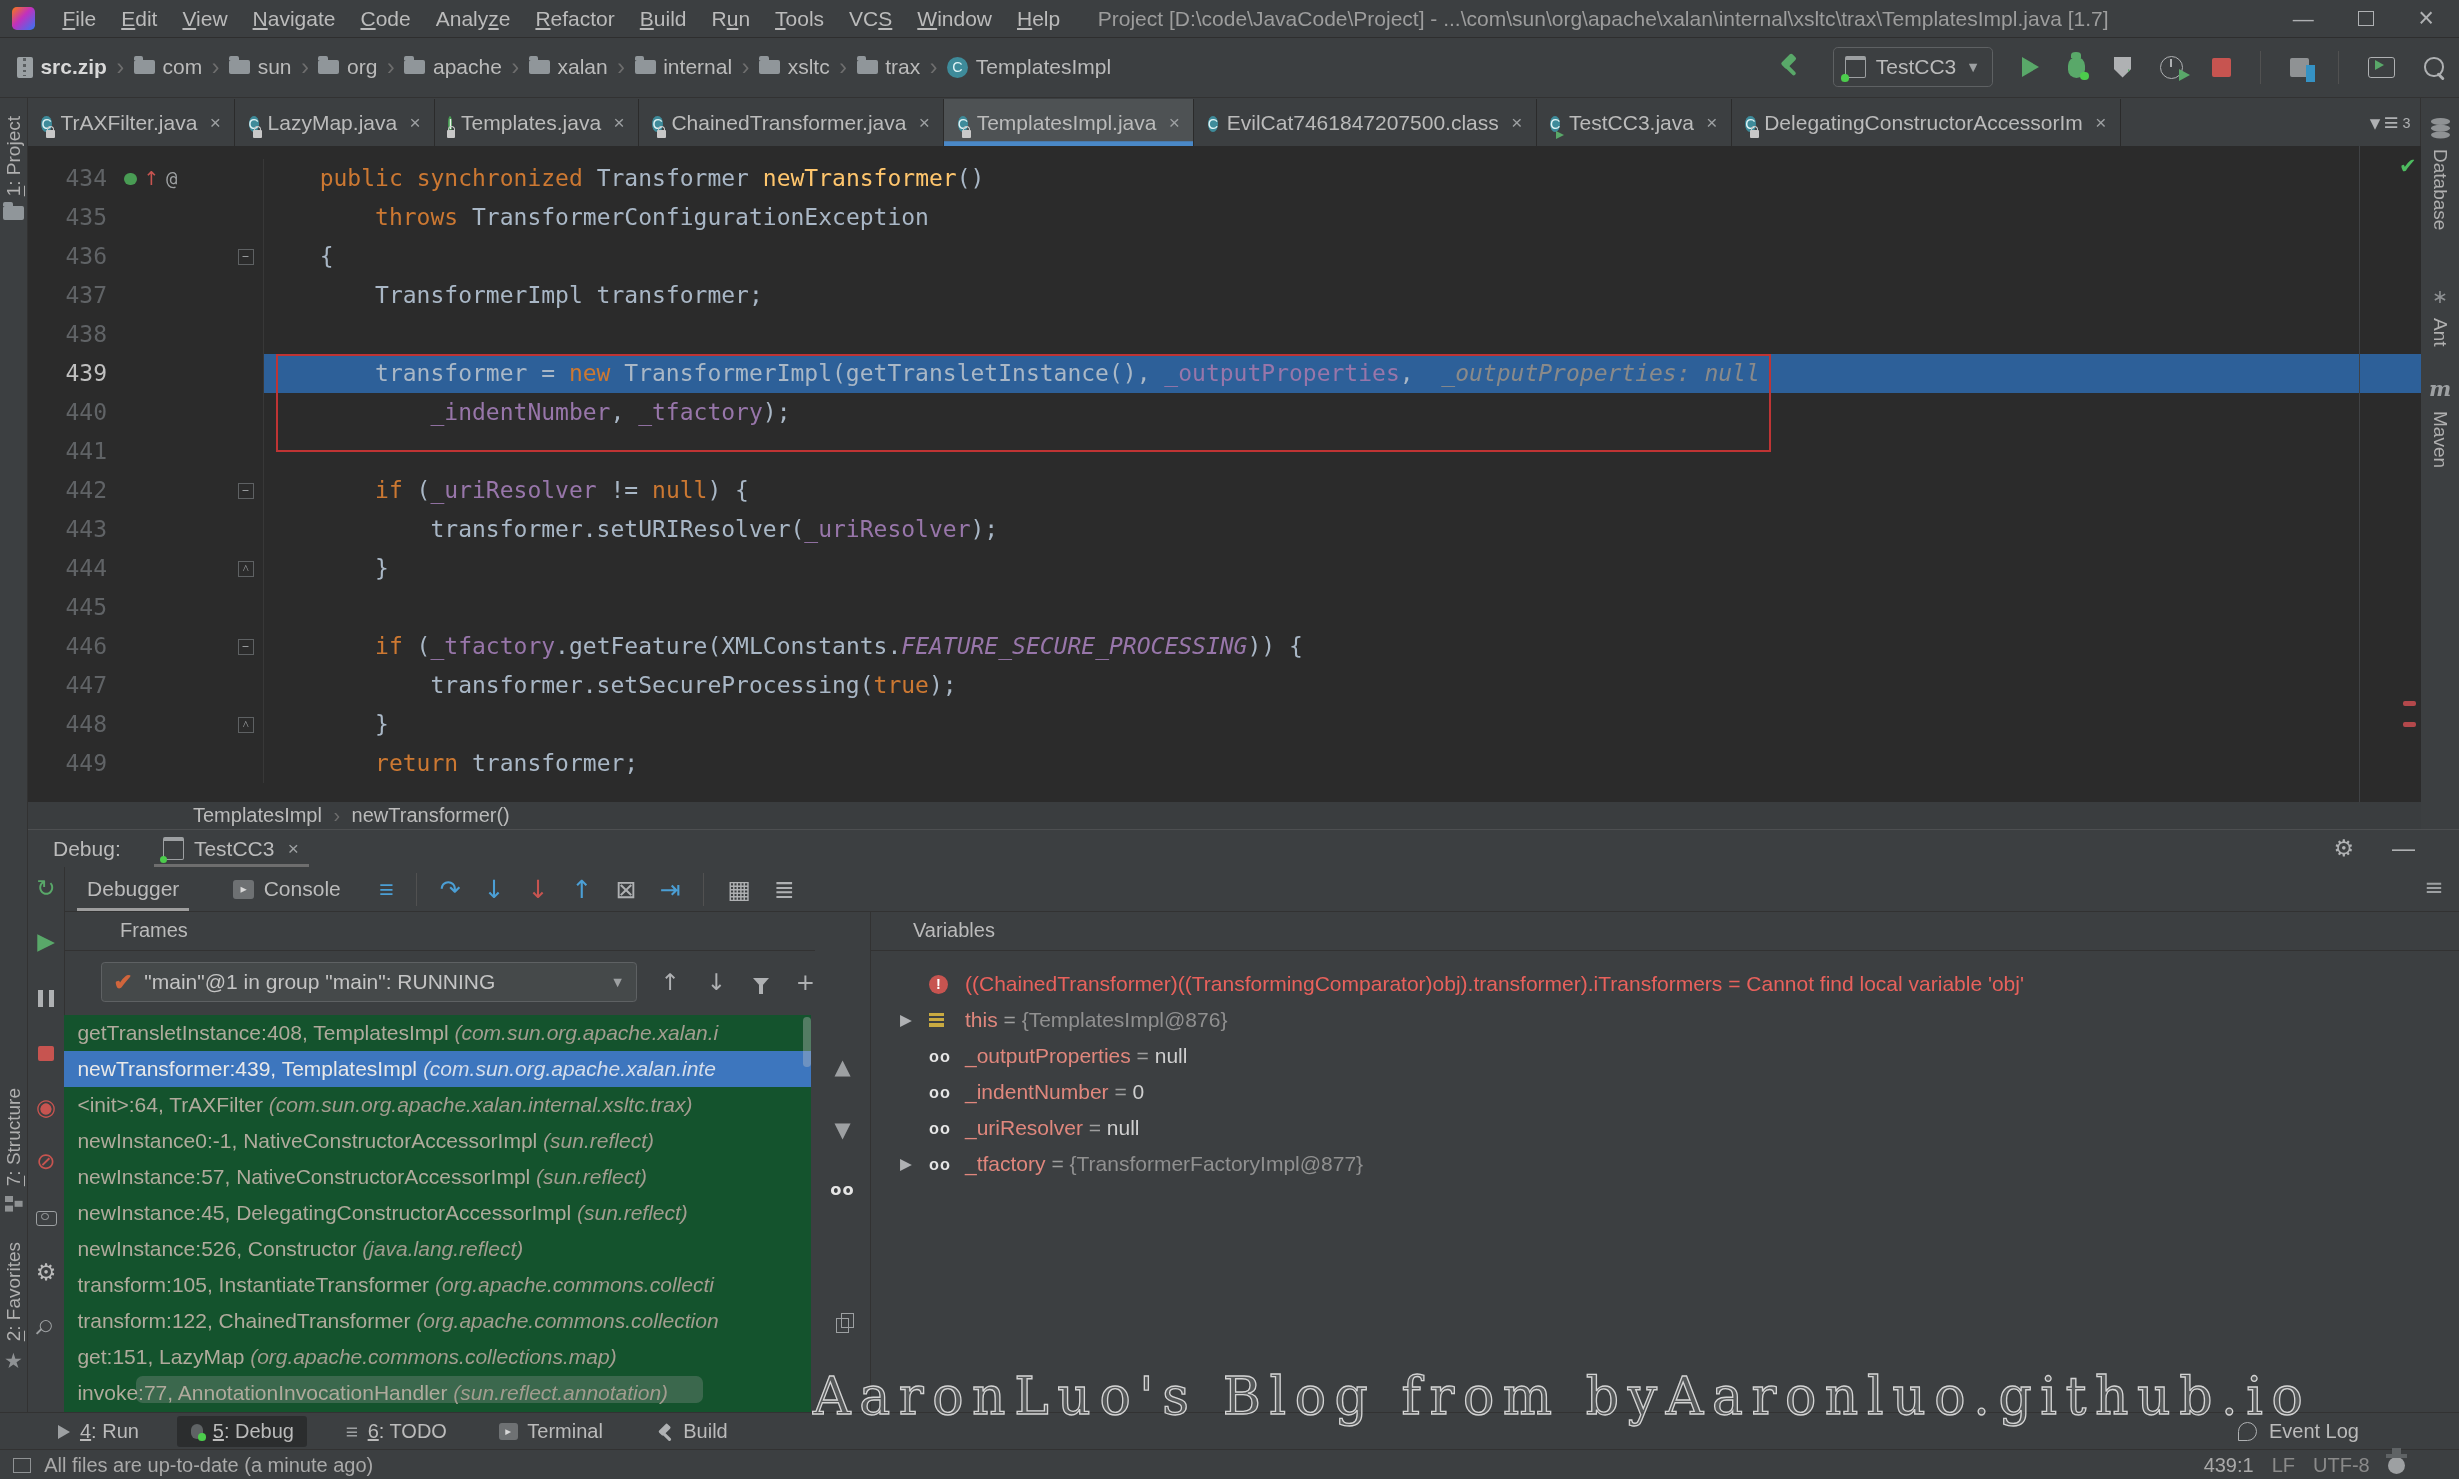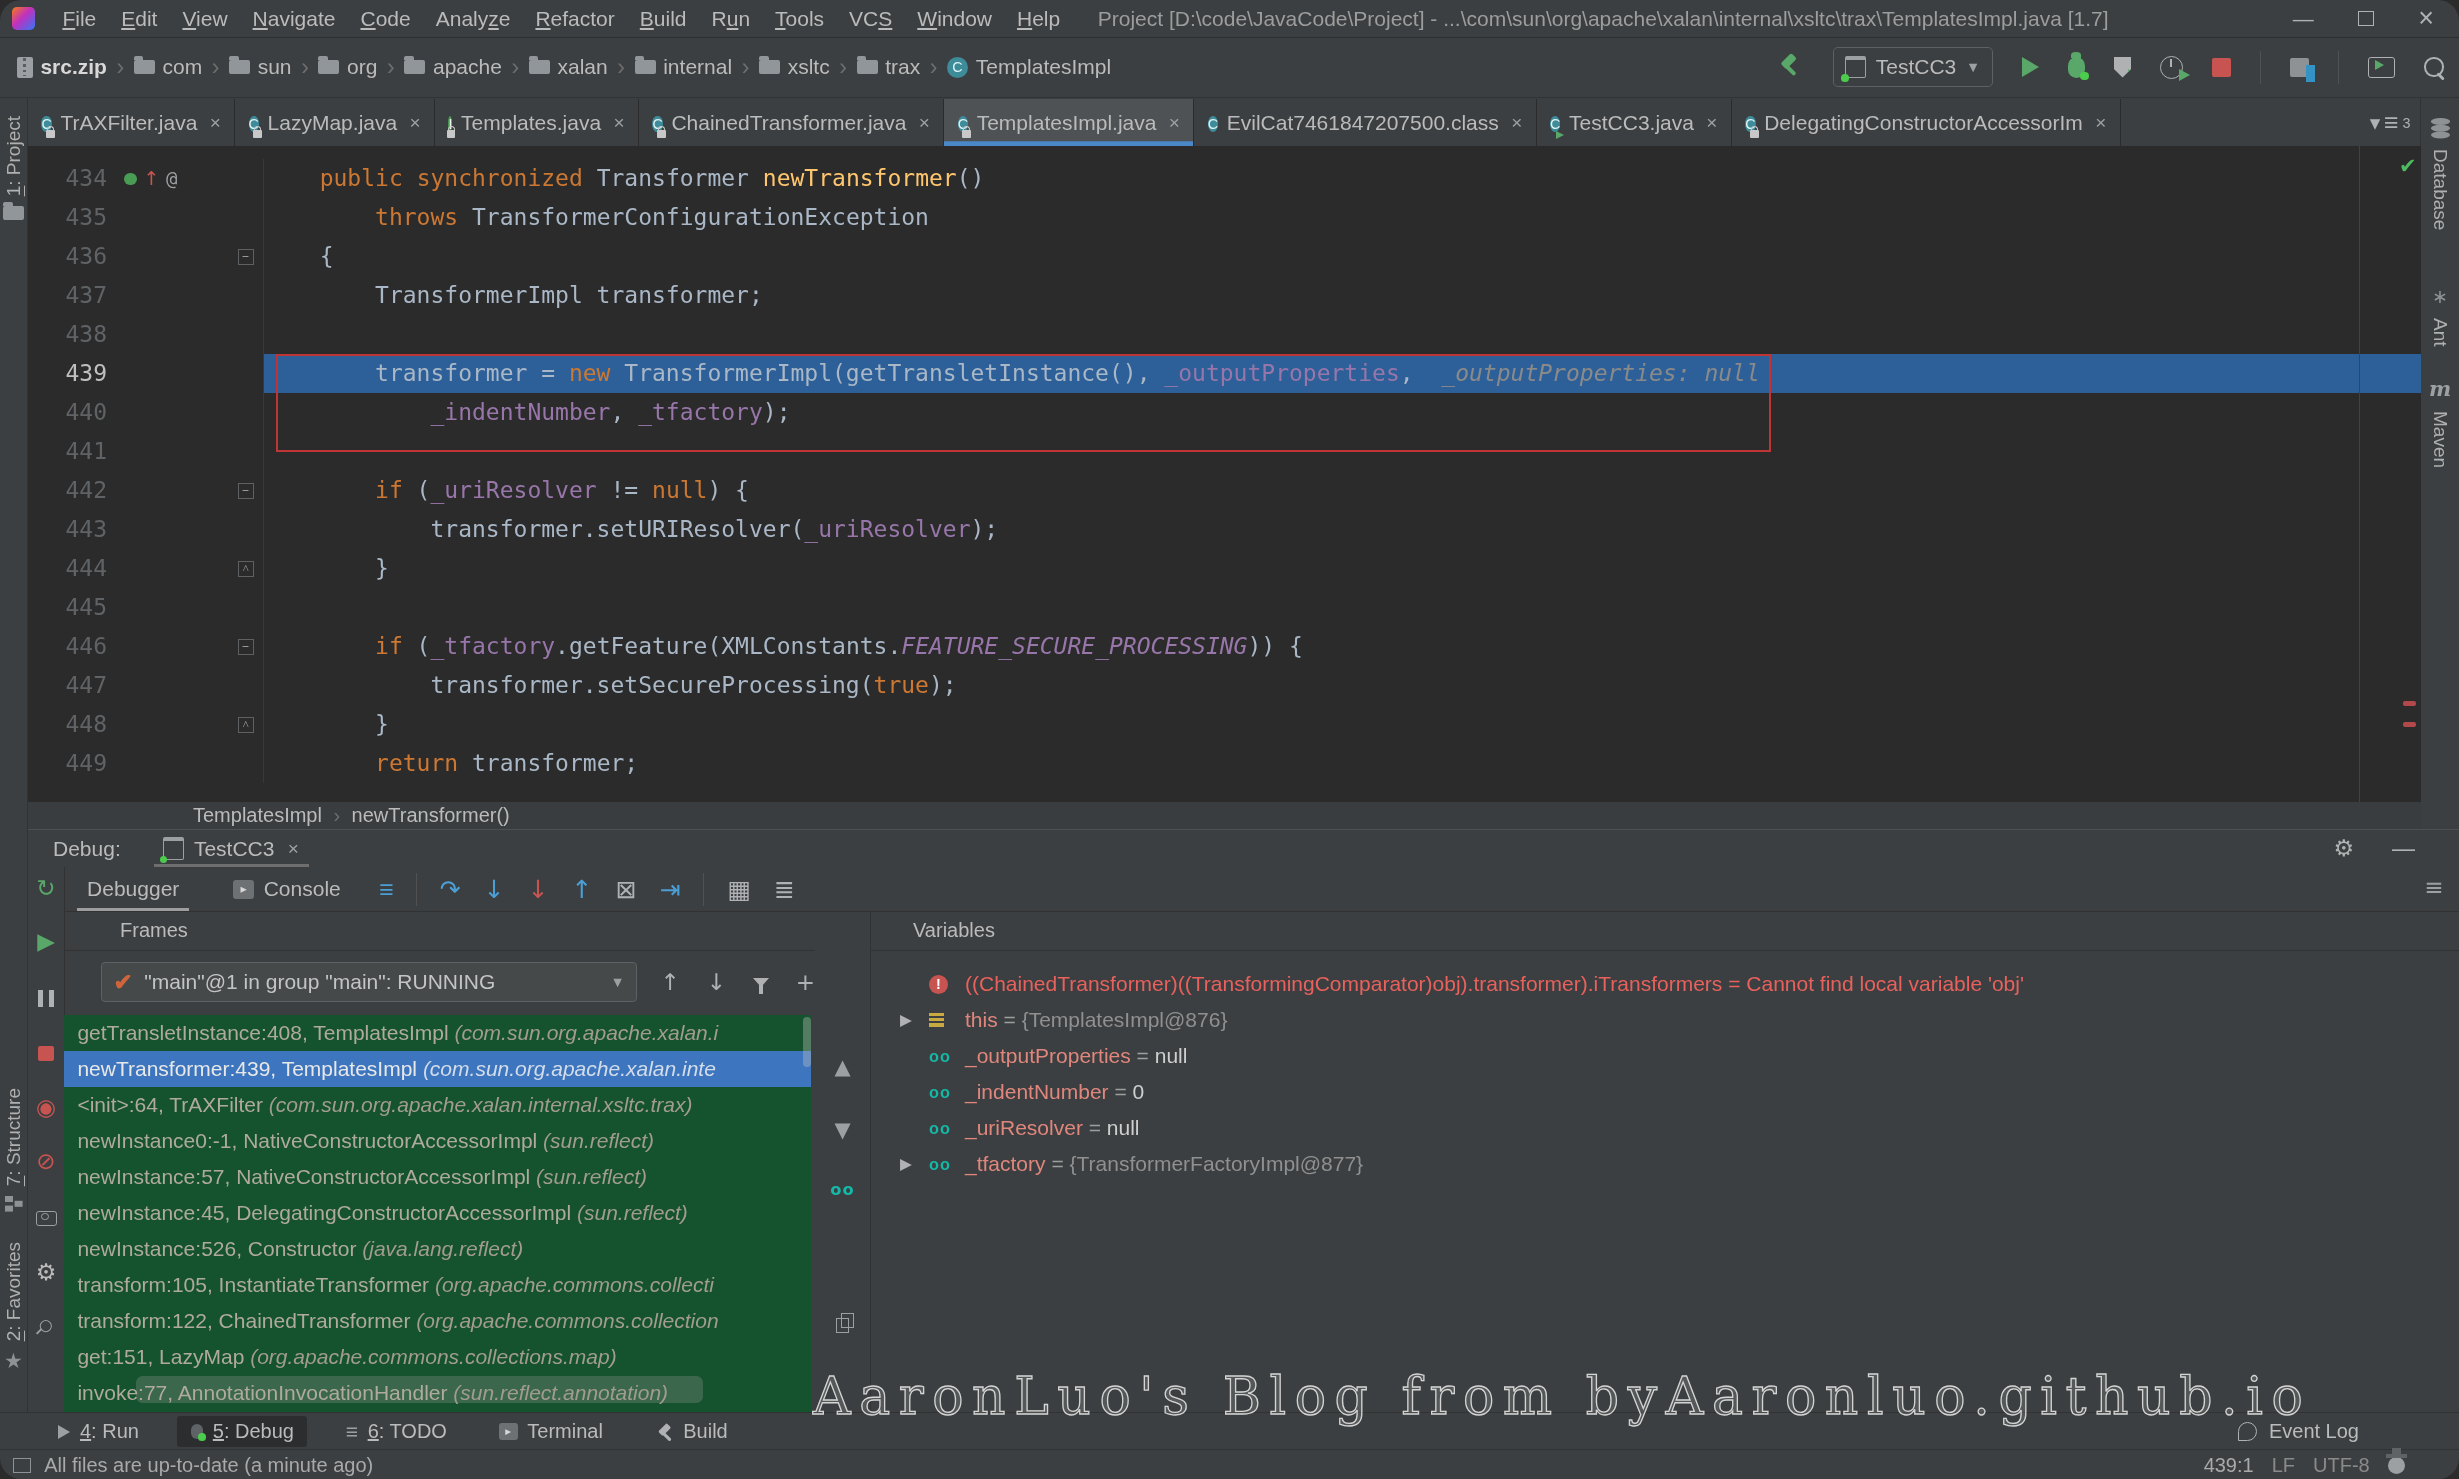--- a/index.html
+++ b/index.html
@@ -1,17 +1,17 @@
 <!DOCTYPE html>
 <html><head>
 <meta charset="utf-8">
 <style>
   html,body{margin:0;padding:0;background:#2b2b2b;}
   #app{position:relative;width:2459px;height:1479px;background:#3c3f41;overflow:hidden;
-       font-family:"Liberation Sans",sans-serif;color:#bbbbbb;font-size:21px;border-radius:21px;}
+       font-family:"Liberation Sans",sans-serif;color:#bbbbbb;font-size:21px;}
   u{text-decoration:underline;}
   .ic{display:inline-block;text-align:center;font-family:"DejaVu Sans",sans-serif;}
 
   
   .titlebar{position:absolute;left:0;top:0;right:0;height:37px;display:flex;align-items:center;
             border-bottom:1px solid #2e2e2e;}
   .logo{width:23px;height:23px;margin:0 15.4px 0 11.5px;border-radius:4.8px;
         background:linear-gradient(135deg,#f97a12 0%,#c131be 45%,#3177f6 100%);}
   .menubar{display:flex;align-items:center;}
   .menu-item{padding:0 12.5px;cursor:default;}
@@ -184,21 +184,21 @@
   .var-caret{position:absolute;left:29px;color:#afb1b3;font-size:15.4px;}
   .var-ic{position:absolute;left:58px;top:0;height:36px;display:flex;align-items:center;}
   .var-text{position:absolute;left:94px;}
   .vn{color:#e0877d;}
   .veq{color:#9e9e9e;}
   .vv{color:#cfcfcf;}
   .vref{color:#909090;}
   .verr{color:#e8615c;}
   .i-err{width:19px;height:19px;border-radius:50%;background:#c75450;color:#fff;font-size:14.4px;line-height:19px;text-align:center;font-weight:bold;}
   .i-this{width:15.4px;height:13.4px;background:linear-gradient(#c9aa41 0 2.9px,transparent 2.9px 4.8px,#c9aa41 4.8px 7.7px,transparent 7.7px 9.6px,#c9aa41 9.6px 12.5px);}
-  .i-oo{color:#14b8a6;font-weight:bold;font-size:16.3px;letter-spacing:1px;}
+  .i-oo{color:#e5e5e5;font-weight:bold;font-size:16.3px;letter-spacing:1px;}
 
   
   .bottom-bar{position:absolute;left:0;right:0;top:1412px;height:37px;background:#3c3f41;border-top:1px solid #323232;
               display:flex;align-items:center;font-size:20px;padding-left:20px;}
   .bb-item{display:flex;align-items:center;gap:9.6px;padding:3.8px 13.4px;margin-left:25px;border-radius:2.9px;}
   .bb-item.active{background:rgba(0,0,0,.28);}
   .bb-run{width:0;height:0;border-left:12.5px solid #9da0a2;border-top:7.7px solid transparent;border-bottom:7.7px solid transparent;}
   .bb-bug{width:12.5px;height:15.4px;background:#5f6365;border-radius:6.7px;position:relative;}
   .bb-bug::after{content:"";position:absolute;right:-2.9px;bottom:-1.9px;width:7.7px;height:7.7px;border-radius:50%;background:#4ccc4c;}
   .bb-todo{color:#9da0a2;font-size:21px;}

